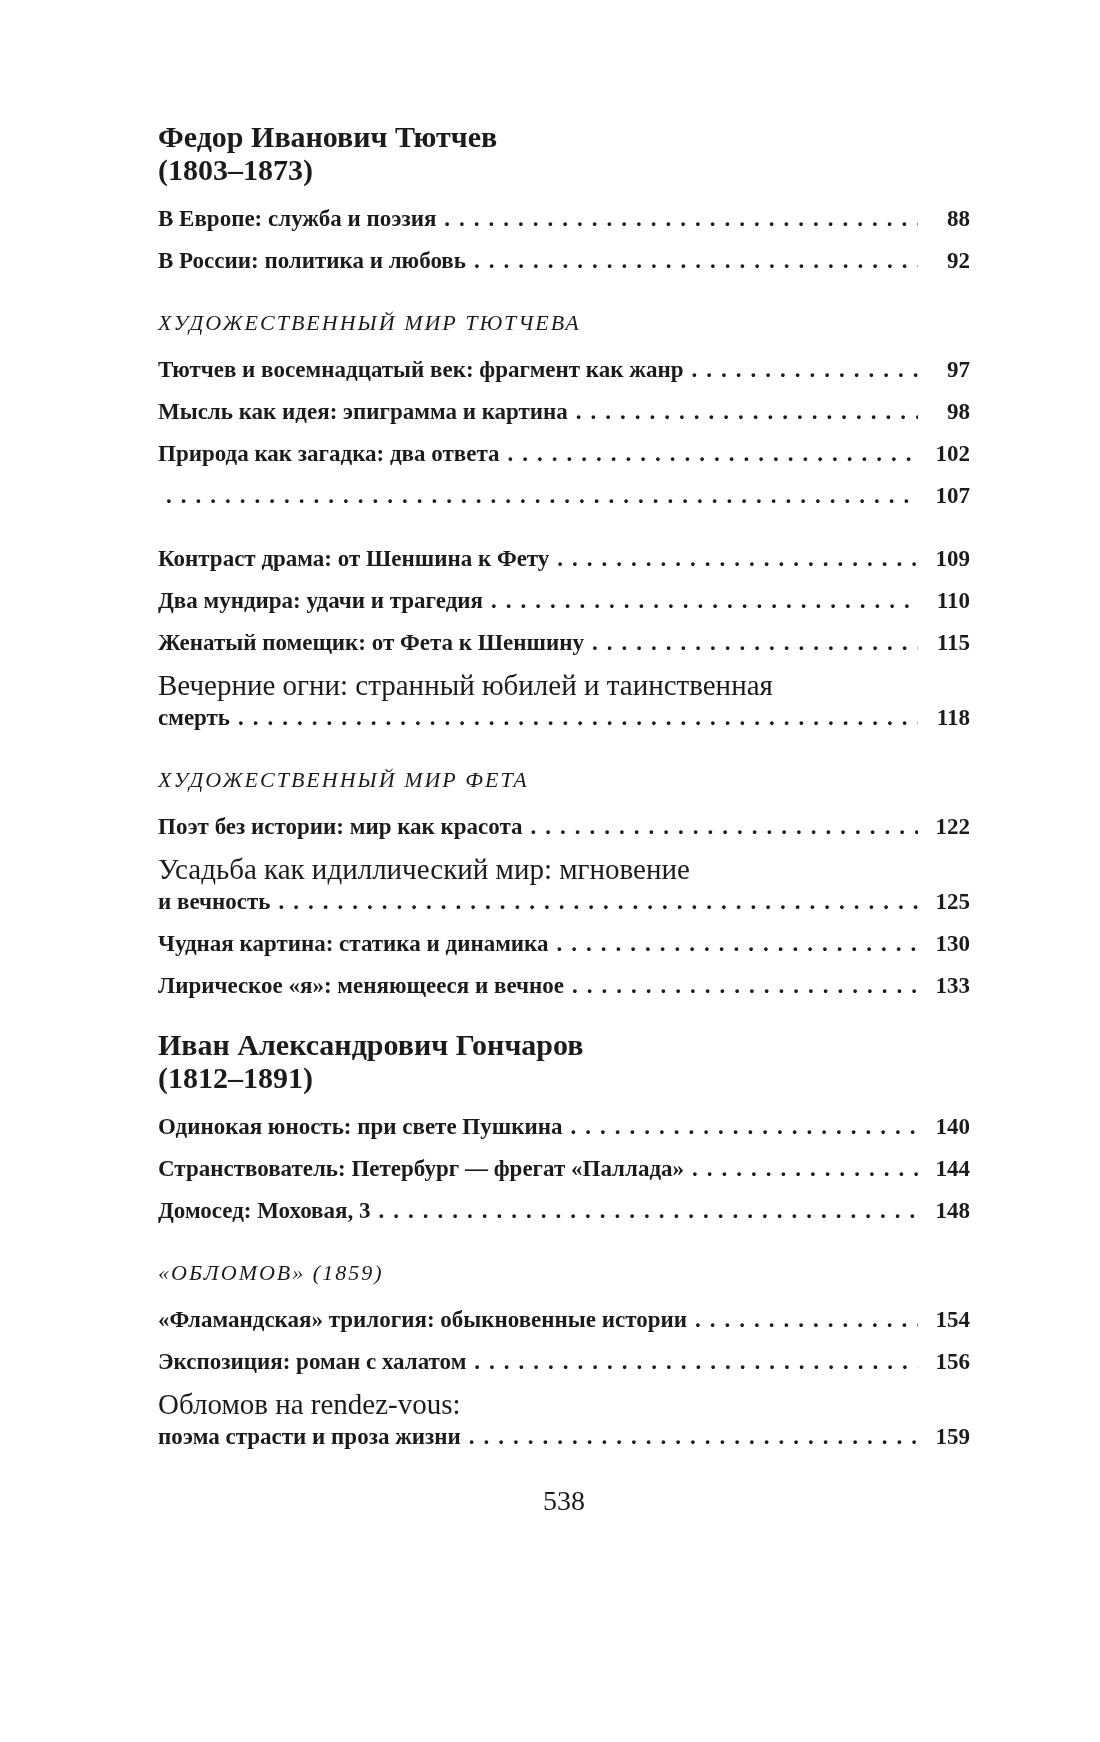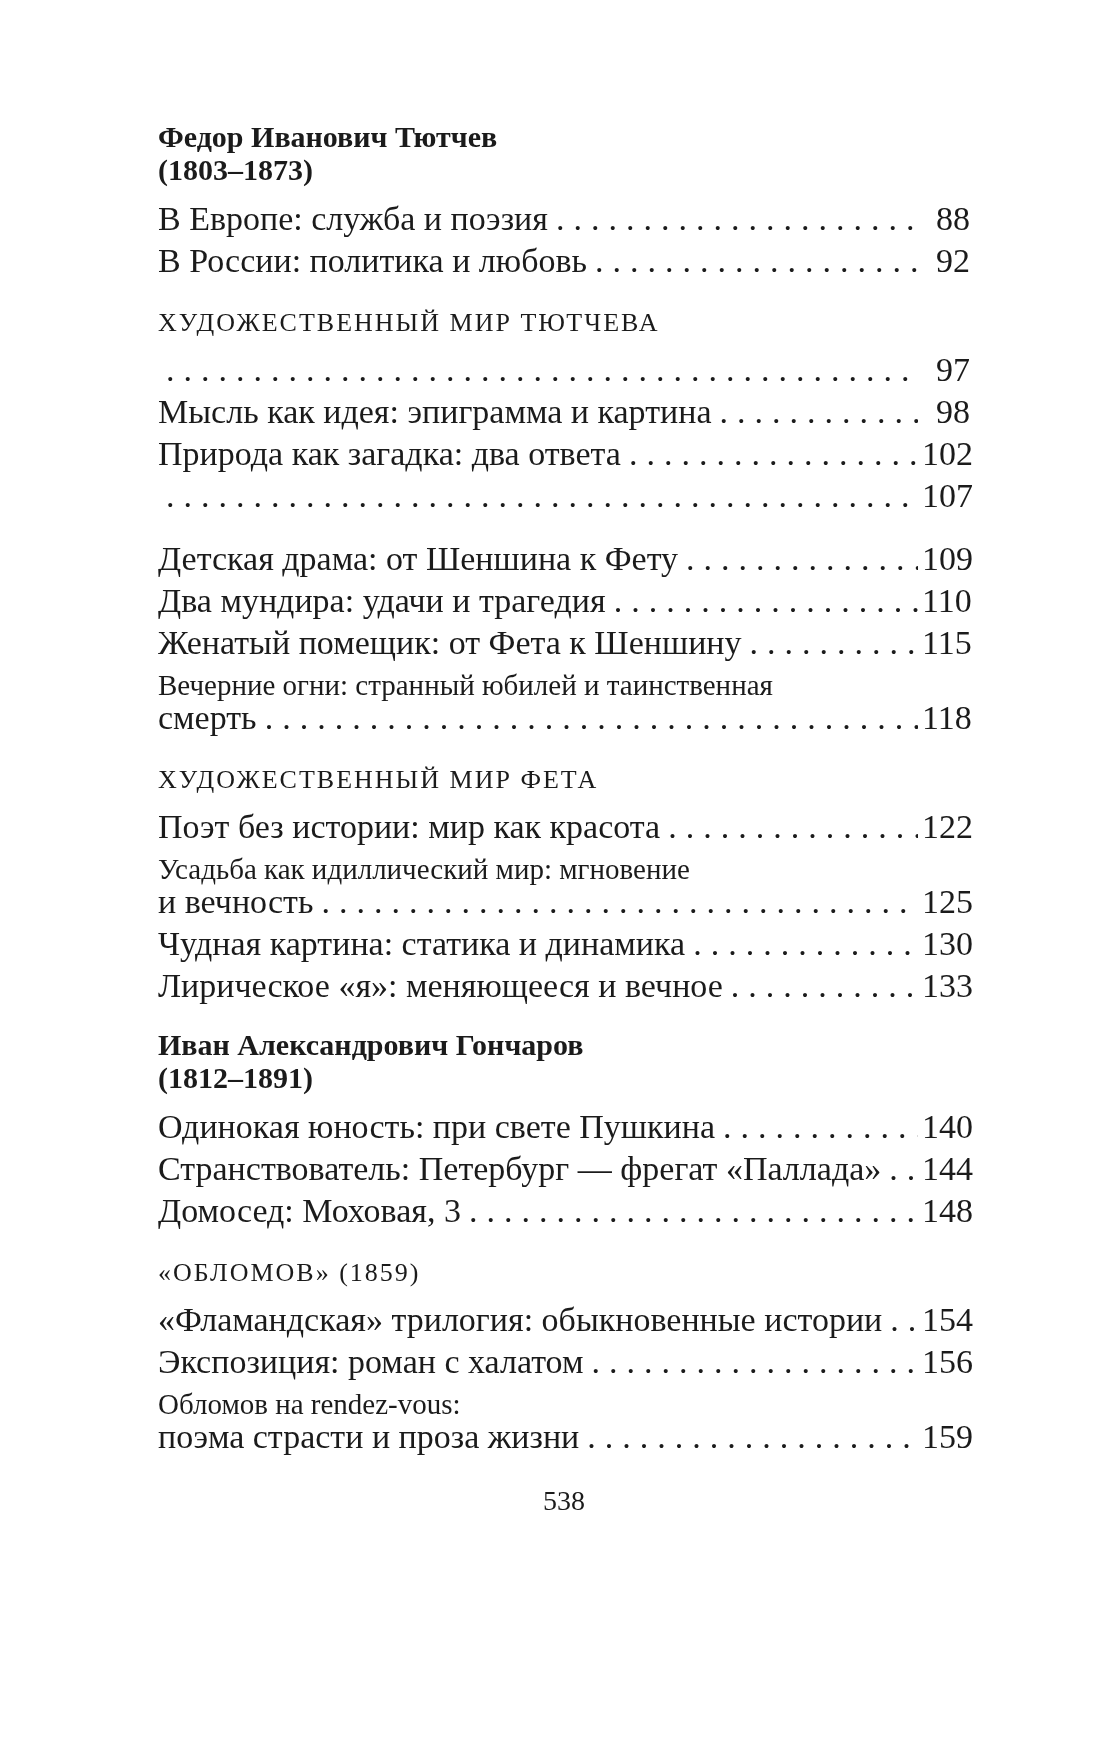--- a/index.html
+++ b/index.html
@@ -27,32 +27,34 @@
   .section.first { margin-top: 0; }
   .author-block { margin-bottom: 12px; }
   .author-line {
     font-weight: 700;
     font-size: 30px;
     line-height: 33px;
     white-space: nowrap;
   }
   
   .part-line {
-    font-size: 26px;
+    font-size: 22px;
     line-height: 42px;
     letter-spacing: 2px;
     margin-bottom: 5px;
     white-space: nowrap;
+    font-style: italic;
   }
   
   .row {
     display: flex;
     align-items: flex-start;
-    font-size: 34px;
-    line-height: 42px;
+    font-size: 23px;
+    line-height: 42px;
+    font-weight: bold;
   }
   .t { white-space: nowrap; }
   .leader {
     flex: 1 1 auto;
     min-width: 0;
     overflow: hidden;
     white-space: nowrap;
     margin: 0 4px 0 8px;
   }
   .leader::after {
@@ -95,20 +97,21 @@
     <div class="row entry">
       <span class="t">В России: политика и любовь</span>
       <span class="leader"></span>
       <span class="pg">92</span>
     </div>
   </div>
 
   <div class="section part">
     <div class="part-line">ХУДОЖЕСТВЕННЫЙ МИР ТЮТЧЕВА</div>
     <div class="row entry">
+      <span class="t">Тютчев и восемнадцатый век: фрагмент как жанр</span>
       <span class="leader"></span>
       <span class="pg">97</span>
     </div>
     <div class="row entry">
       <span class="t">Мысль как идея: эпиграмма и картина</span>
       <span class="leader"></span>
       <span class="pg">98</span>
     </div>
     <div class="row entry">
       <span class="t">Природа как загадка: два ответа</span>
@@ -116,21 +119,21 @@
       <span class="pg">102</span>
     </div>
     <div class="row entry">
       <span class="leader"></span>
       <span class="pg">107</span>
     </div>
   </div>
 
   <div class="section author">
     <div class="row entry">
-      <span class="t">Детская драма: от Шеншина к Фету</span>
+      <span class="t">Контраст драма: от Шеншина к Фету</span>
       <span class="leader"></span>
       <span class="pg">109</span>
     </div>
     <div class="row entry">
       <span class="t">Два мундира: удачи и трагедия</span>
       <span class="leader"></span>
       <span class="pg">110</span>
     </div>
     <div class="row entry">
       <span class="t">Женатый помещик: от Фета к Шеншину</span>

